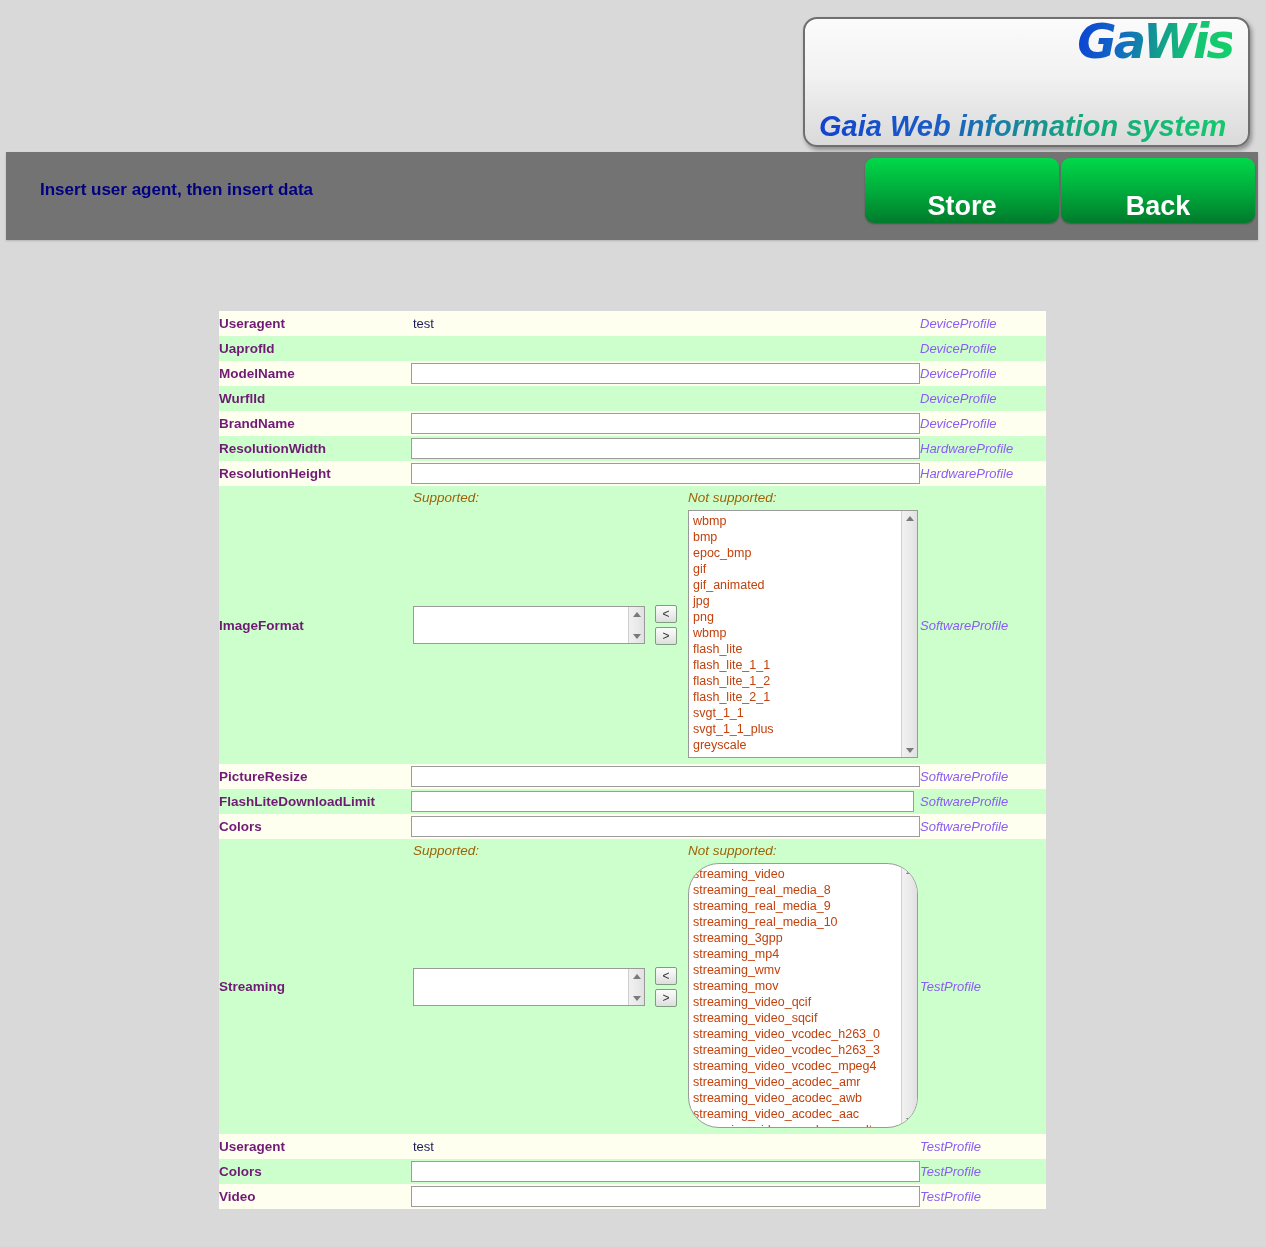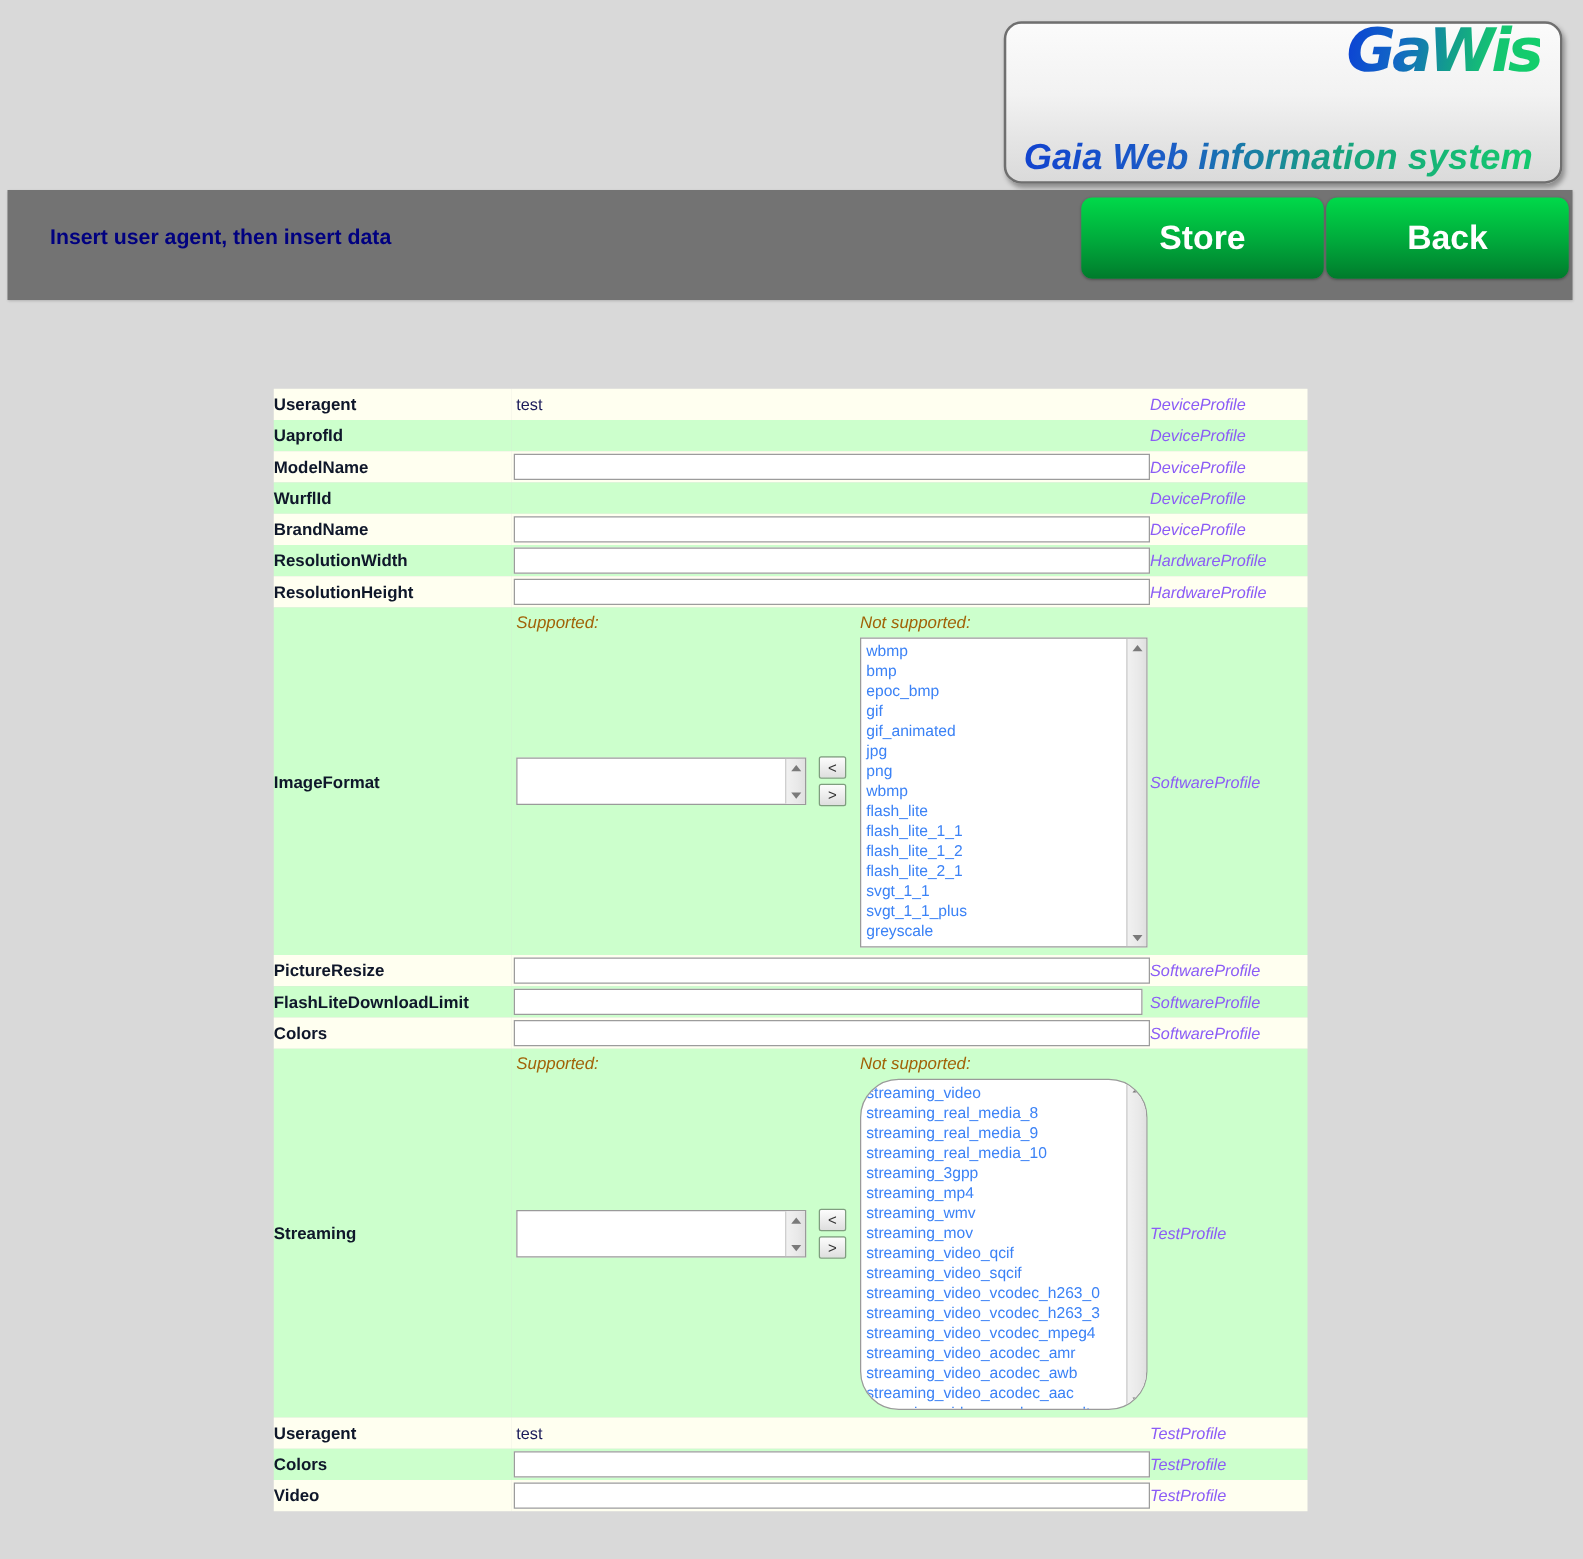--- a/index.html
+++ b/index.html
@@ -89,21 +89,21 @@
     background: linear-gradient(180deg, #00d94a 0%, #00c944 18%, #00a83b 55%, #008a31 85%, #007a2b 100%);
     color: #ffffff;
     font-size: 27px;
     font-weight: bold;
     font-family: "Liberation Sans", sans-serif;
     border: none;
     text-align: center;
     line-height: 65px;
     cursor: pointer;
     box-shadow: 0 1px 2px rgba(0,0,0,0.3);
-    padding: 0;
+    padding: 16px;
   }
   .btn-store { left: 859px; }
   .btn-back  { left: 1055px; }
 
   
   table.grid {
     position: absolute;
     left: 219px;
     top: 311px;
     width: 827px;
@@ -113,21 +113,21 @@
   table.grid td {
     padding: 0;
     vertical-align: middle;
     border: none;
   }
   tr.odd  td { background: #fffff0; }
   tr.even td { background: #ccffcc; }
 
   td.lbl {
     width: 190px;
-    color: #0f172a;
+    color: #701a75;
     font-weight: bold;
     font-size: 13.5px;
     padding-left: 4px;
     white-space: nowrap;
   }
   td.prof {
     width: 126px;
     color: #8b5cf6;
     font-style: italic;
     font-size: 13px;
@@ -167,21 +167,21 @@
 
   .listbox {
     position: absolute;
     background: #ffffff;
     border: 1px solid #9a9a9a;
     overflow: hidden;
     box-sizing: border-box;
   }
   .listbox .opts {
     padding: 2px 0 0 4px;
-    color: #3b82f6;
+    color: #c2410c;
     font-size: 12.5px;
     line-height: 16px;
     font-family: "Liberation Sans", sans-serif;
   }
   .listbox .opts div { white-space: nowrap; }
 
   .vbar {
     position: absolute;
     right: 0;
     top: 0;

